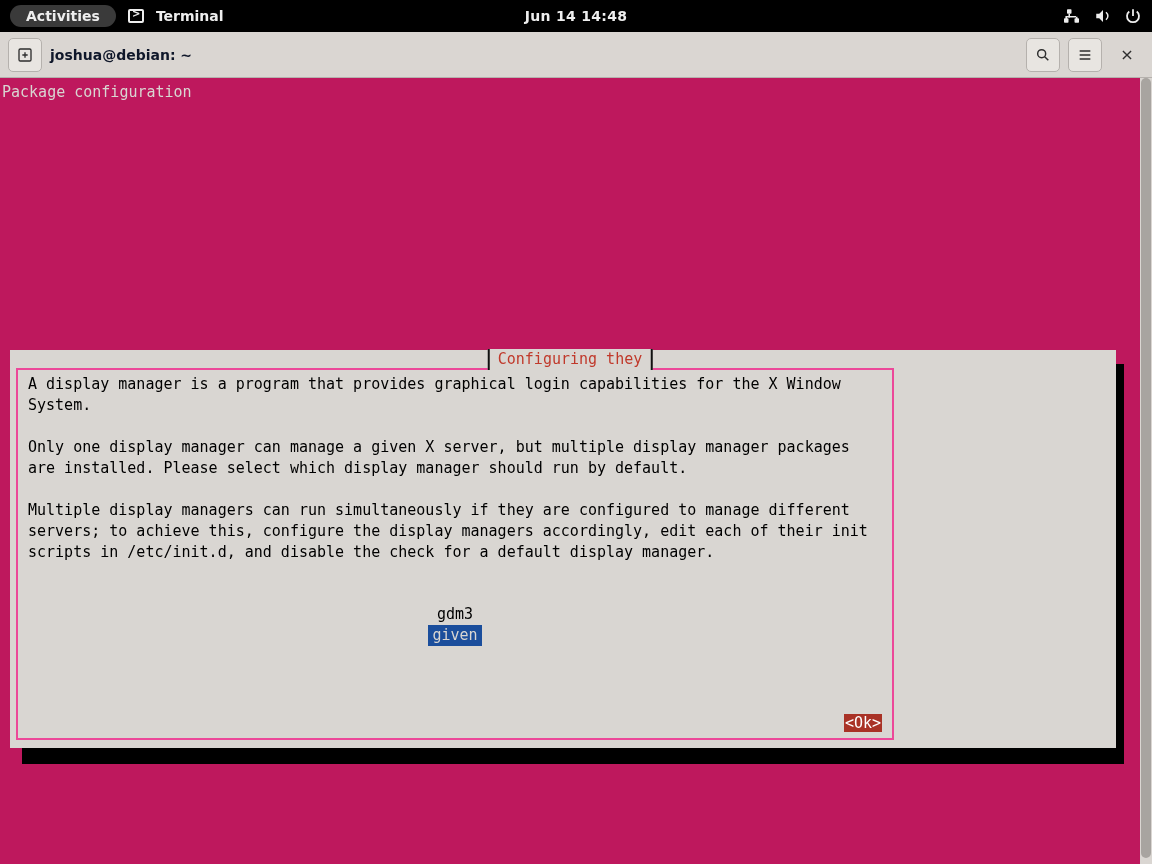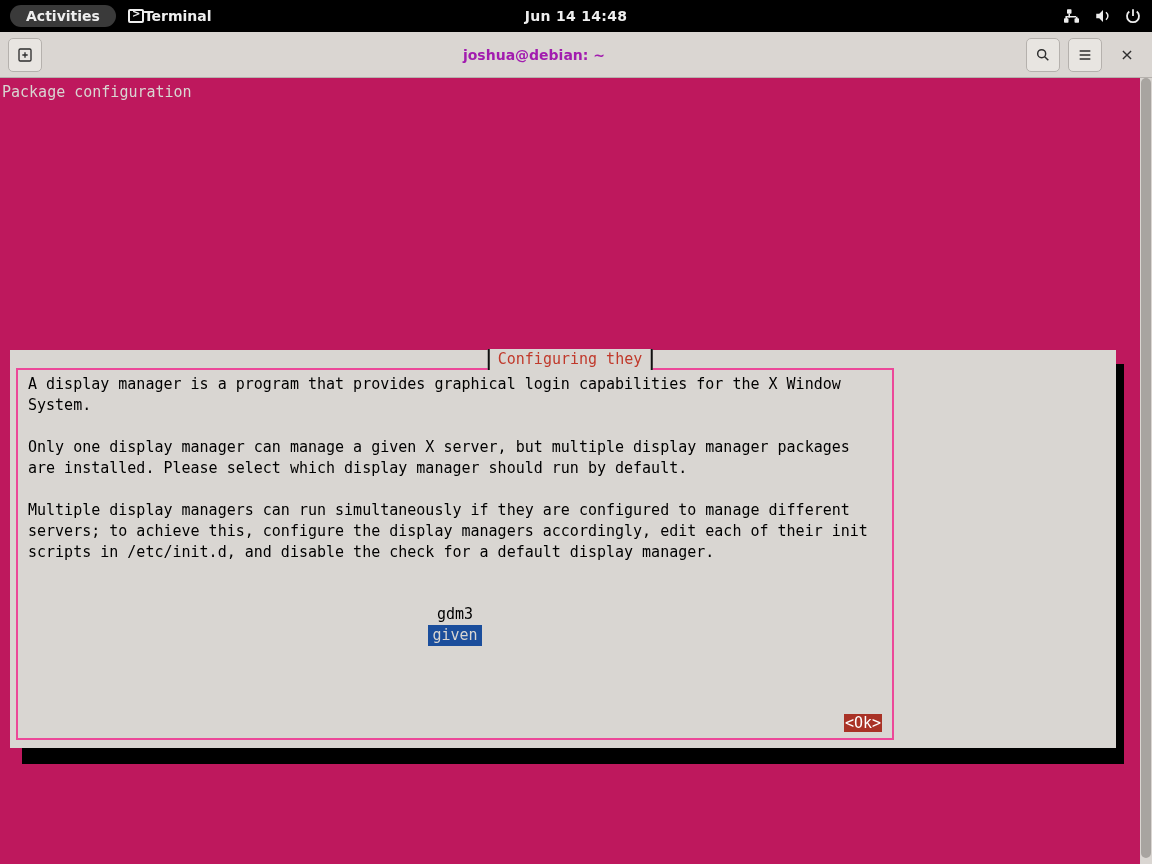--- a/index.html
+++ b/index.html
@@ -12,21 +12,21 @@
     
     .topbar {
       height: 32px; width: 100%; background: #000; color: #eee;
       display: flex; align-items: center; font-size: 14px; font-weight: 700;
       padding: 4px 10px; position: relative;
     }
     .topbar .pill {
       background: #3a3a3a; border-radius: 14px; padding: 3px 16px;
       margin-right: 12px;
     }
-    .topbar .app { display: flex; align-items: center; gap: 0; justify-content: space-between; }
+    .topbar .app { display: flex; align-items: center; gap: 12px; justify-content: space-between; }
     .topbar .term-glyph {
       width: 16px; height: 14px; border: 2px solid #eee; border-radius: 2px;
       position: relative; flex: 0 0 auto;
     }
     .topbar .term-glyph::after {
       content: ">"; position: absolute; left: 2px; top: -3px; font-size: 10px;
       font-weight: 900; color: #eee;
     }
     .topbar .clock {
       position: absolute; left: 50%; transform: translateX(-50%);
@@ -43,21 +43,21 @@
       border-bottom: 1px solid #b5b1ad; display: flex; align-items: center;
       padding: 0 8px; gap: 8px;
     }
     .hb-btn {
       width: 34px; height: 34px; border: 1px solid #b5b1ad; border-radius: 5px;
       background: #e8e5e1; display: flex; align-items: center;
       justify-content: center; color: #2e2e2e; font-size: 14px; font-weight: 700;
     }
     .hb-btn.square svg, .hb-btn svg { display:block; }
     .hb-title {
-      flex: 1; text-align: center; font-weight: 700; color: #a21caf;
+      flex: 1; font-weight: 700; color: #0f172a;
       font-size: 14px;
     }
     .hb-close {
       width: 34px; height: 34px; display:flex; align-items:center;
       justify-content:center; color:#2e2e2e; font-size:16px; border-radius:5px;
     }
 
     
     .termwrap { position: absolute; left:0; right:0; top:78px; bottom:0; }
     .term-scrollbar {

